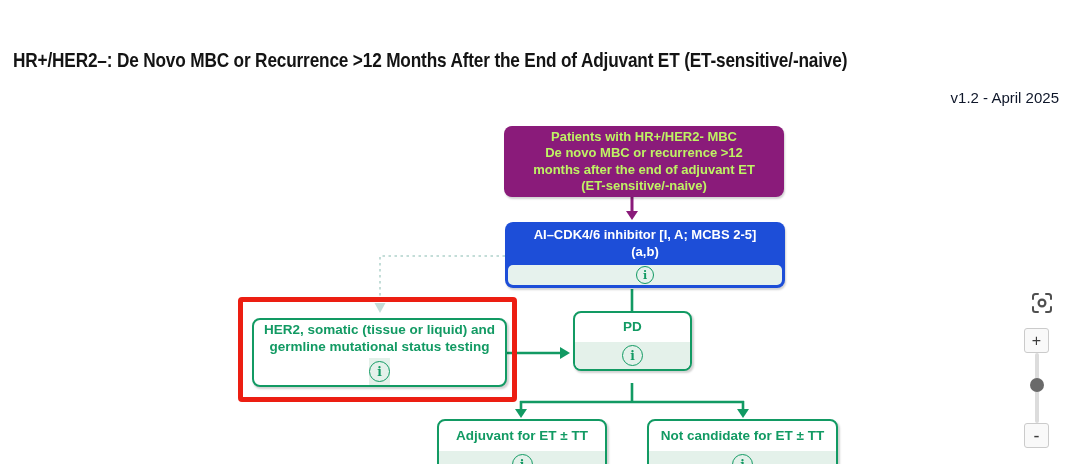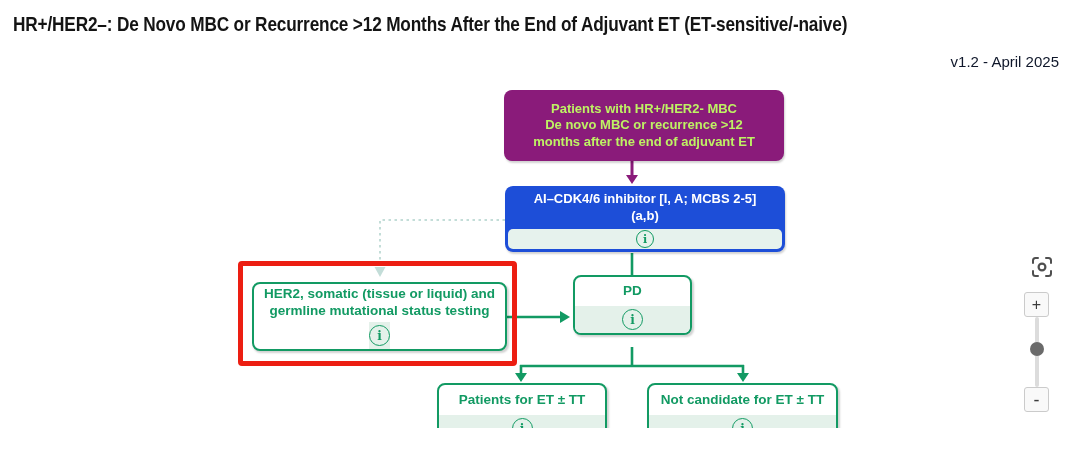--- a/index.html
+++ b/index.html
@@ -1,18 +1,19 @@
 <!DOCTYPE html>
 <html><head>
 <meta charset="utf-8">
 <style>
   html,body{margin:0;padding:0;background:#fff;}
   .stage{
     position:relative;width:1080px;height:428px;overflow:hidden;background:#ffffff;
     font-family:"Liberation Sans", sans-serif;
+    margin-top:36px;
   }
   .page-title{
     position:absolute;left:13px;top:12px;margin:0;
     font-size:21px;font-weight:bold;color:#141414;white-space:nowrap;
     letter-spacing:-0.2px;transform:scaleX(0.82);transform-origin:left top;
   }
   .version{
     position:absolute;top:53px;right:21px;font-size:15px;color:#0f172a;
   }
   .arrows{position:absolute;left:0;top:0;pointer-events:none;}
@@ -123,20 +124,21 @@
       <polygon points="737,373 749,373 743,382" fill="#129a63"></polygon>
     </g>
   </svg>
 
   <div class="highlight-rect"></div>
 
   <div class="pbox">
     <span>Patients with HR+/HER2- MBC</span>
     <span>De novo MBC or recurrence &gt;12</span>
     <span>months after the end of adjuvant ET</span>
+    <span>(ET-sensitive/-naive)</span>
   </div>
 
   <div class="bluebox">
     <div class="btext">
       <span>AI–CDK4/6 inhibitor [I, A; MCBS 2-5]</span>
       <span>(a,b)</span>
     </div>
     <div class="bfoot">
       <span class="info-dot small">
         <span class="info-i">i</span>
@@ -162,21 +164,21 @@
     </div>
     <div class="bfoot">
       <span class="info-dot">
         <span class="info-i">i</span>
       </span>
     </div>
   </div>
 
   <div class="gbox cand">
     <div class="btext">
-      <span>Patients for ET ± TT</span>
+      <span>Adjuvant for ET ± TT</span>
     </div>
     <div class="bfoot">
       <span class="info-dot">
         <span class="info-i">i</span>
       </span>
     </div>
   </div>
 
   <div class="gbox notcand">
     <div class="btext">

